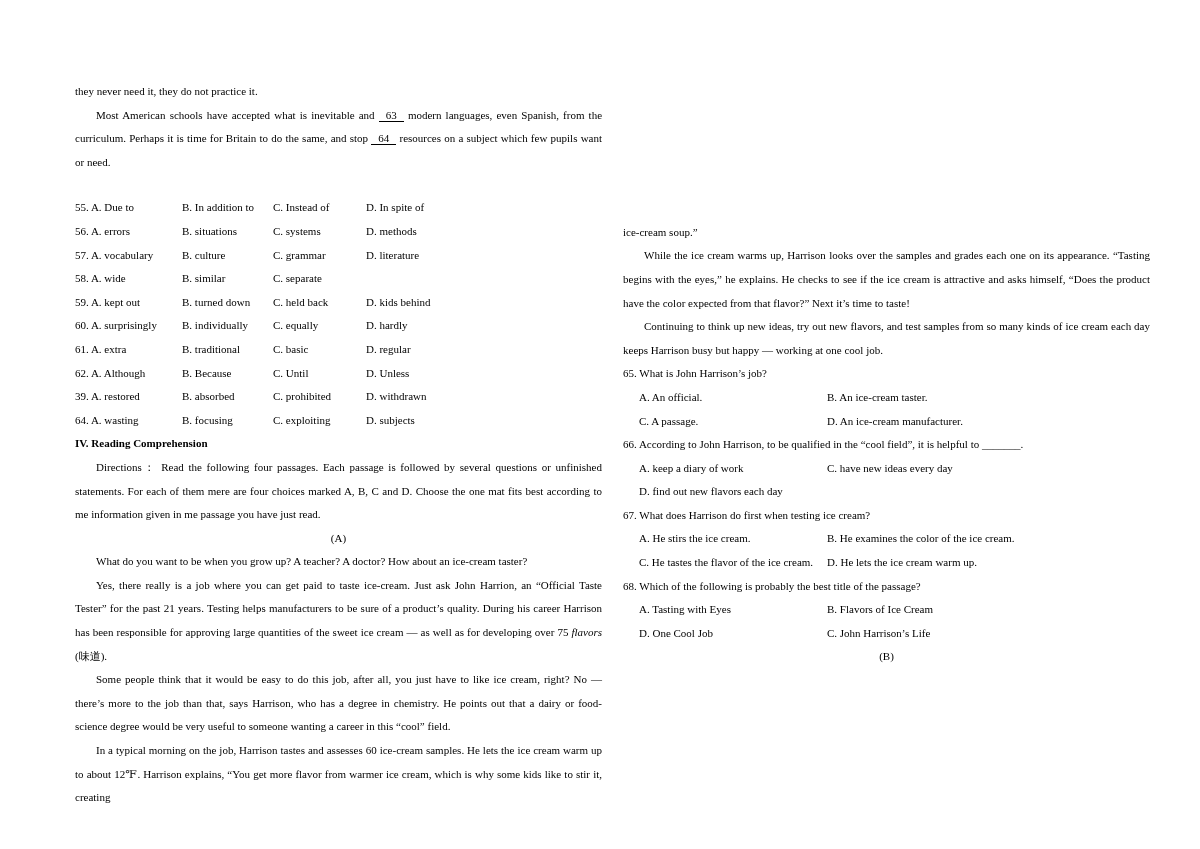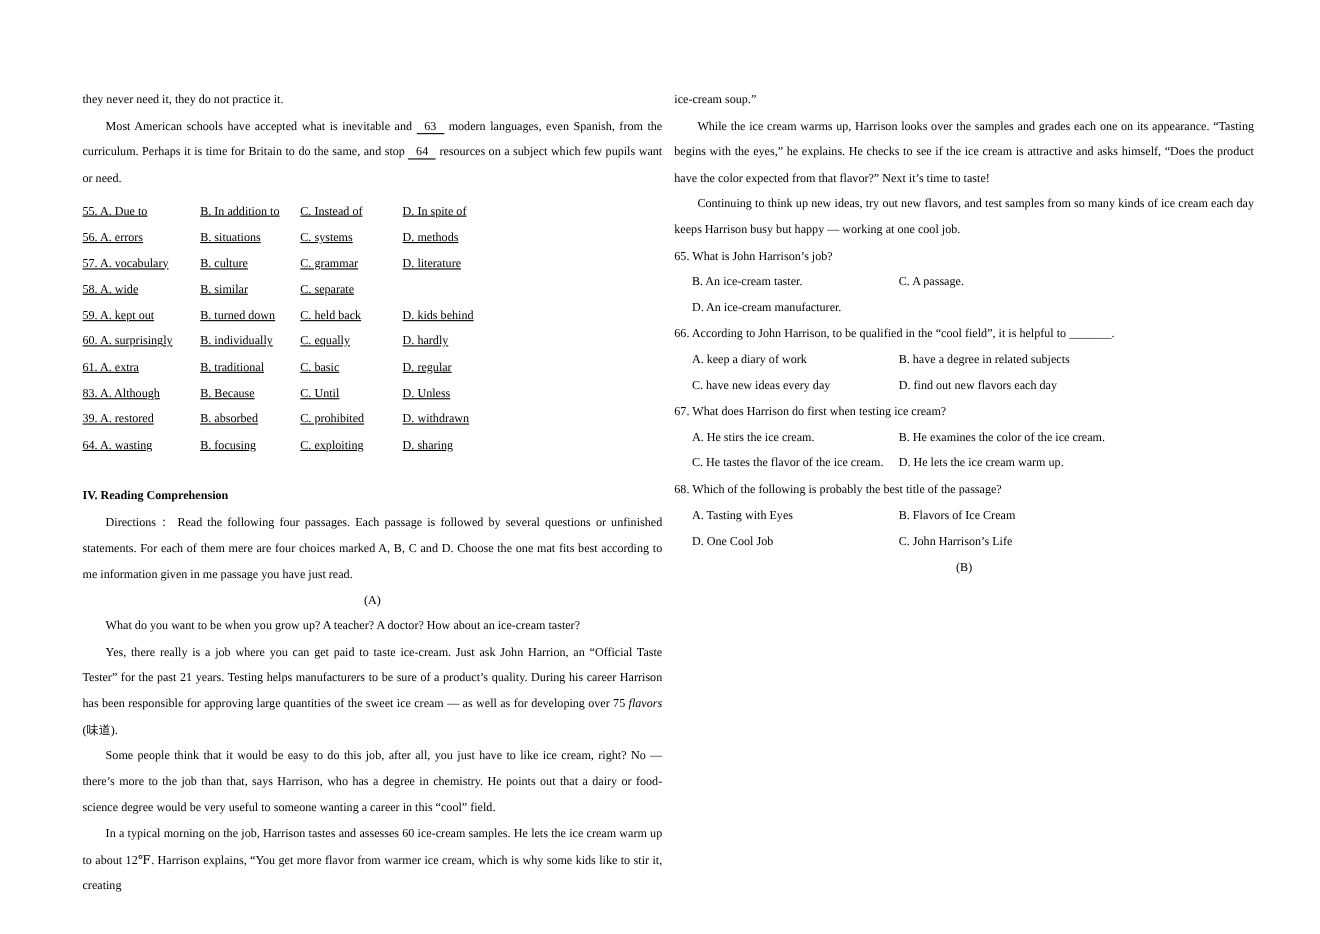--- a/index.html
+++ b/index.html
@@ -7,38 +7,39 @@
     width: 1200px;
     height: 849px;
     background: #ffffff;
     color: #000000;
     font-family: "Liberation Serif", "DejaVu Serif", serif;
     font-size: 11px;
     overflow: hidden;
   }
   .page {
     display: flex;
-    gap: 11px;
+    gap: 21px;
     padding: 80px 52px 20px 75px;
     box-sizing: border-box;
+    align-items: center;
   }
   .col { width: 527px; flex: 0 0 527px; }
   p { margin: 0; }
   .para { line-height: 23.6px; text-align: justify; }
   .indent { text-indent: 21px; }
   .center { text-align: center; line-height: 23.6px; }
   .blank { border-bottom: 1px solid #000; padding: 0 7px; }
-  .cloze-rows { margin-top: 7px; text-decoration: underline; }
+  .cloze-rows { margin-top: 22px; }
   .cloze-row {
     display: grid;
     grid-template-columns: 107px 91px 93px 1fr;
     line-height: 23.6px;
   }
   .cloze-row span { white-space: nowrap; }
-  .heading { font-weight: bold; line-height: 23.6px; margin-top: 23px; }
+  .heading { font-weight: bold; line-height: 23.6px; }
   .q-stem { line-height: 23.6px; }
   .q-opts {
     display: grid;
     grid-template-columns: 188px 1fr;
     padding-left: 16px;
     line-height: 23.6px;
   }
   .q-opts span { white-space: nowrap; }
   i { font-style: italic; }
 </style>
@@ -95,36 +96,36 @@
         <span>C. equally</span>
         <span>D. hardly</span>
       </div>
       <div class="cloze-row">
         <span>61. A. extra</span>
         <span>B. traditional</span>
         <span>C. basic</span>
         <span>D. regular</span>
       </div>
       <div class="cloze-row">
-        <span>83. A. Although</span>
+        <span>62. A. Although</span>
         <span>B. Because</span>
         <span>C. Until</span>
         <span>D. Unless</span>
       </div>
       <div class="cloze-row">
         <span>39. A. restored</span>
         <span>B. absorbed</span>
         <span>C. prohibited</span>
         <span>D. withdrawn</span>
       </div>
       <div class="cloze-row">
         <span>64. A. wasting</span>
         <span>B. focusing</span>
         <span>C. exploiting</span>
-        <span>D. sharing</span>
+        <span>D. subjects</span>
       </div>
     </div>
 
     <p class="heading">IV. Reading Comprehension</p>
 
     <p class="para indent">Directions：  Read the following four passages. Each passage is followed by several questions or unfinished statements. For each of them mere are four choices marked A, B, C and D. Choose the one mat fits best according to me information given in me passage you have just read.</p>
 
     <p class="center">(A)</p>
 
     <p class="para indent">What do you want to be when you grow up? A teacher? A doctor? How about an ice-cream taster?</p>
@@ -145,31 +146,31 @@
 
     <p class="para">ice-cream soup.”</p>
 
     <p class="para indent">While the ice cream warms up, Harrison looks over the samples and grades each one on its appearance. “Tasting begins with the eyes,” he explains. He checks to see if the ice cream is attractive and asks himself, “Does the product have the color expected from that flavor?” Next it’s time to taste!</p>
 
     <p class="para indent">Continuing to think up new ideas, try out new flavors, and test samples from so many kinds of ice cream each day keeps Harrison busy but happy — working at one cool job.</p>
 
     <div class="q-block">
       <p class="q-stem">65. What is John Harrison’s job?</p>
       <div class="q-opts">
+        <span>A. An official.</span>
         <span>B. An ice-cream taster.</span>
         <span>C. A passage.</span>
         <span>D. An ice-cream manufacturer.</span>
       </div>
     </div>
 
     <div class="q-block">
       <p class="q-stem">66. According to John Harrison, to be qualified in the “cool field”, it is helpful to _______.</p>
       <div class="q-opts">
         <span>A. keep a diary of work</span>
-        <span>B. have a degree in related subjects</span>
         <span>C. have new ideas every day</span>
         <span>D. find out new flavors each day</span>
       </div>
     </div>
 
     <div class="q-block">
       <p class="q-stem">67. What does Harrison do first when testing ice cream?</p>
       <div class="q-opts">
         <span>A. He stirs the ice cream.</span>
         <span>B. He examines the color of the ice cream.</span>

